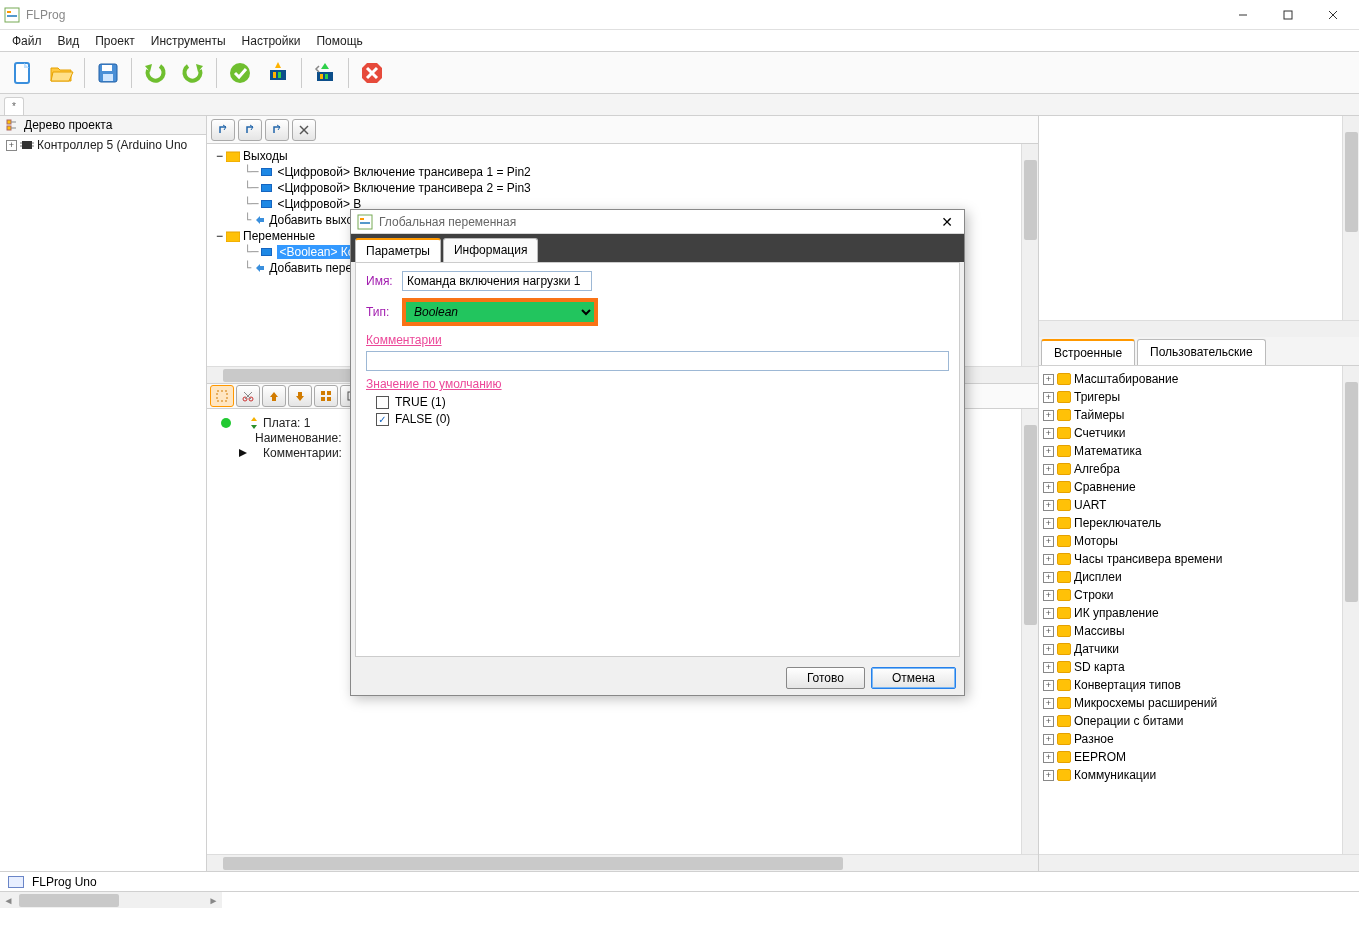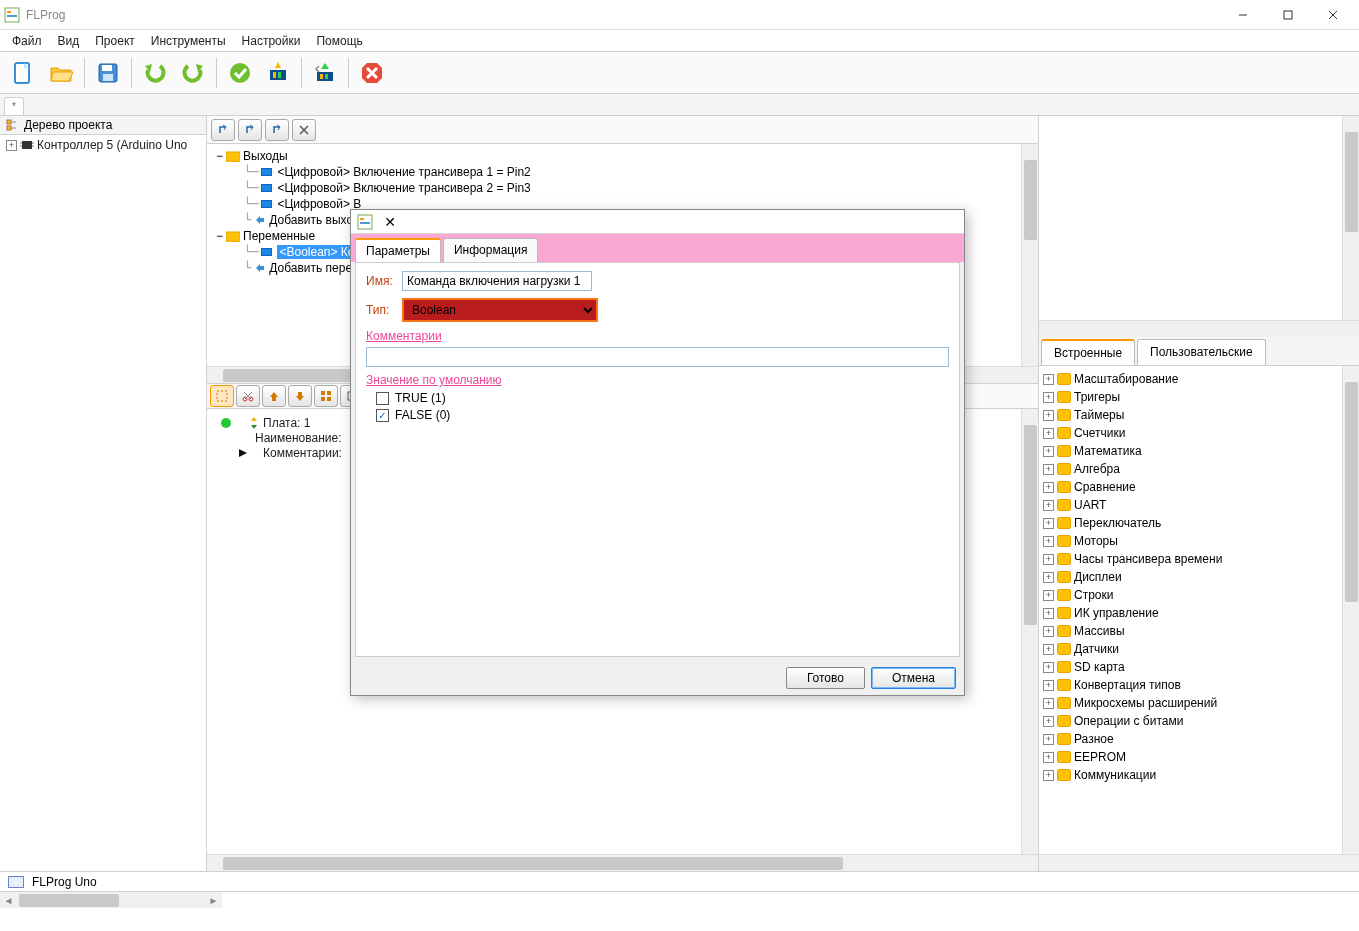--- a/index.html
+++ b/index.html
@@ -73,28 +73,28 @@
 .footer-scroll .track { background:#f0f0f0; position:relative; }
 .footer-scroll .thumb { position:absolute; top:2px; height:13px; background:#c9c9c9; border-radius:2px; }
 .footer-scroll .arrow { width:17px; background:#f0f0f0; display:flex; align-items:center; justify-content:center; color:#888; font-size:10px; }
 
 
 .dialog { position:absolute; left:350px; top:209px; width:615px; background:#f0f0f0; border:1px solid #888; box-shadow: 3px 3px 12px rgba(0,0,0,0.25); z-index:100; }
 .dialog .dlg-title { height:24px; display:flex; align-items:center; padding:0 6px; background:#fff; border-bottom:1px solid #d8d8d8; }
 .dialog .dlg-title .dicon { width:16px; height:16px; margin-right:6px; }
 .dialog .dlg-title .dtxt { flex:1; color:#666; }
 .dialog .dlg-title .dclose { width:22px; height:22px; display:flex; align-items:center; justify-content:center; font-size:14px; cursor:pointer; }
-.dialog .dlg-tabs { display:flex; padding: 4px 4px 0 4px; background:#f9a8d4; }
+.dialog .dlg-tabs { display:flex; padding: 4px 4px 0 4px; background:#404040; }
 .dialog .dlg-tabs .dtab { padding:4px 10px; border:1px solid #bbb; border-bottom:none; background:#fafafa; border-radius:3px 3px 0 0; margin-right:2px; cursor:pointer; }
 .dialog .dlg-tabs .dtab.active { background:#fff; border-top:2px solid #ff9800; }
 .dialog .dlg-body { background:#fff; border:1px solid #ccc; margin:0 4px 4px 4px; padding: 8px 10px; min-height:395px; }
 .dialog .form-row { display:flex; align-items:center; gap:6px; margin-bottom:7px; }
-.dialog .form-row label { width:30px; color:#c2410c; }
+.dialog .form-row label { width:30px; color:#a21caf; }
 .dialog input[type=text] { border:1px solid #9db8d5; padding:2px 4px; font-size:12px; }
-.dialog select { border:2px solid #f97316; padding:2px 4px; font-size:12px; background:#b91c1c; }
+.dialog select { border:4px solid #f97316; padding:2px 4px; font-size:12px; background:#22c55e;font-style:italic; }
 .dialog .comments-input { width:100%; border:1px solid #bfdfff; background:#fff; height:20px; }
 .dialog .section-label { margin: 6px 0 4px 0; color:#ec4899;text-decoration:underline; }
 .dialog .chk-row { display:flex; align-items:center; gap:6px; margin: 3px 0 3px 10px; }
 .dialog .chk { width:13px; height:13px; border:1px solid #555; display:inline-flex; align-items:center; justify-content:center; font-size:10px; color:#1565c0; }
 .dialog .dlg-footer { display:flex; justify-content:flex-end; gap:6px; padding:6px 8px; background:#f0f0f0; }
 .dialog .btn { padding:3px 20px; border:1px solid #888; background:linear-gradient(#fff,#e5e5e5); cursor:pointer; border-radius:2px; }
 .dialog .btn.focus { border:1px solid #2680eb; box-shadow: inset 0 0 0 1px #7ab8f5; }
 
 svg { display:block; }
 </style>
@@ -575,20 +575,21 @@
 
 <div class="dialog">
   <div class="dlg-title">
     <span class="dicon">
         <svg width="16" height="16">
           <rect x="1" y="1" width="14" height="14" fill="#fff" stroke="#7a5"></rect>
           <rect x="3" y="4" width="4" height="2" fill="#f90"></rect>
           <rect x="3" y="8" width="10" height="2" fill="#59c"></rect>
         </svg>
       </span>
+    <span class="dtxt">Глобальная переменная</span>
     <span class="dclose">✕</span>
   </div>
   <div class="dlg-tabs">
     <div class="dtab active">Параметры</div>
     <div class="dtab">Информация</div>
   </div>
   <div class="dlg-body">
     <div class="form-row">
       <label>Имя:</label>
       <input type="text" style="width: 190px;" value="Команда включения нагрузки 1">

